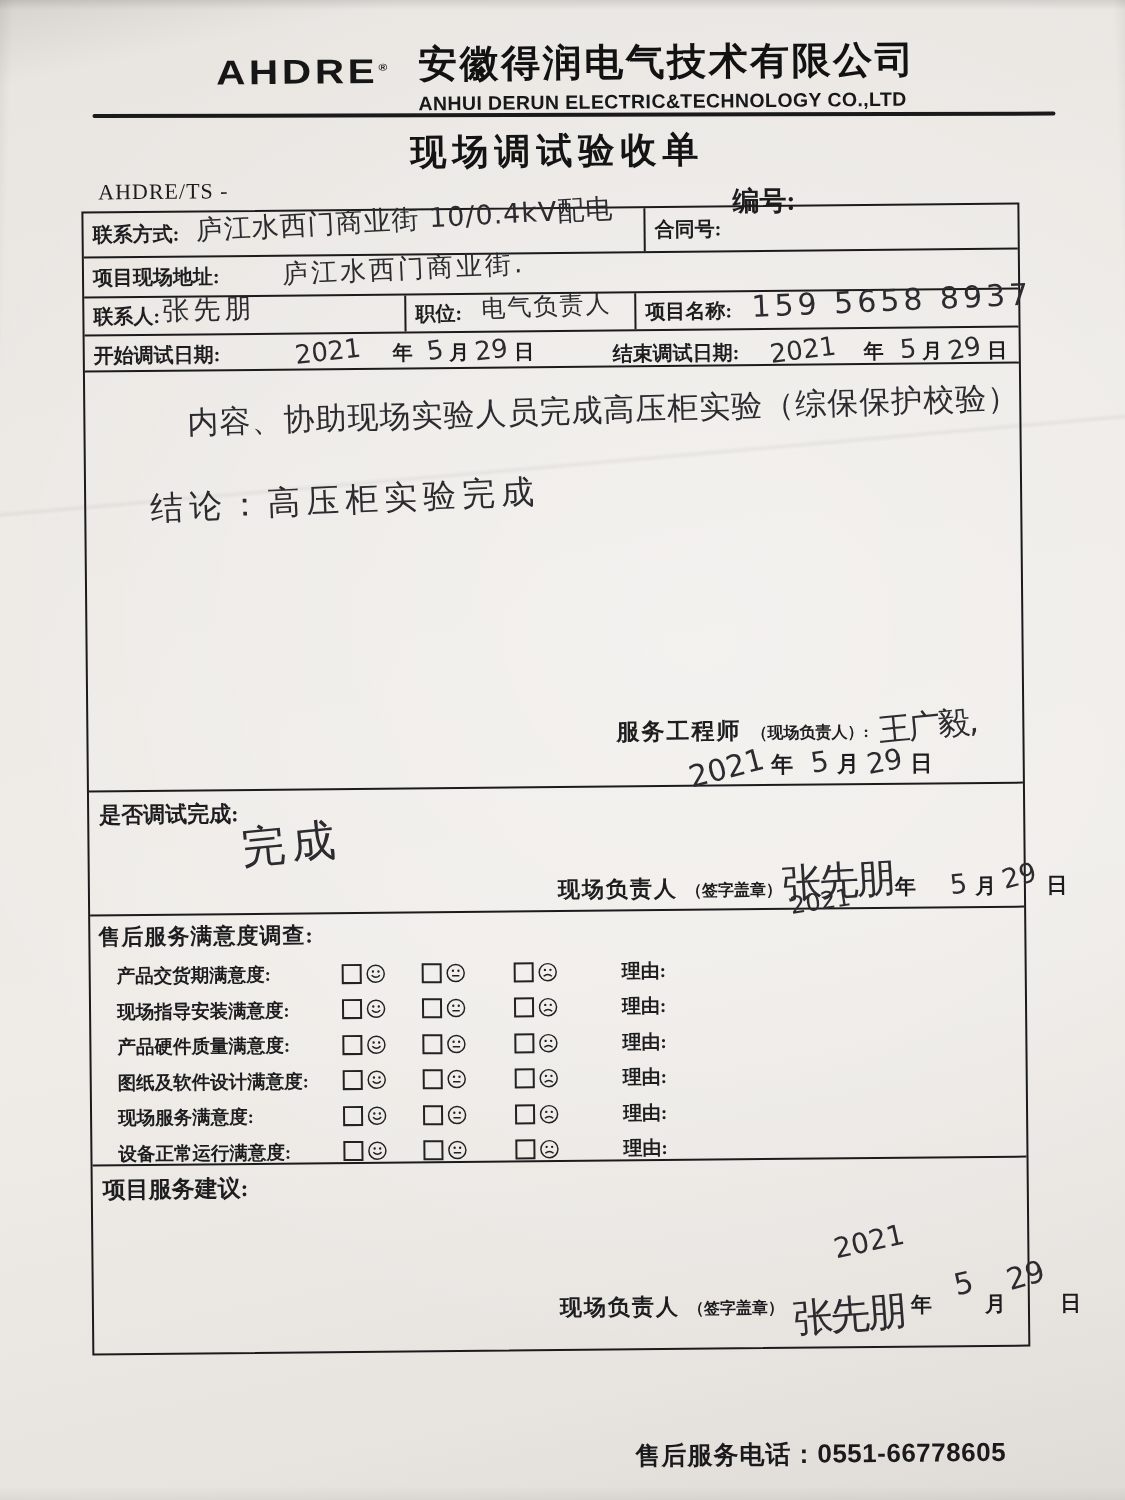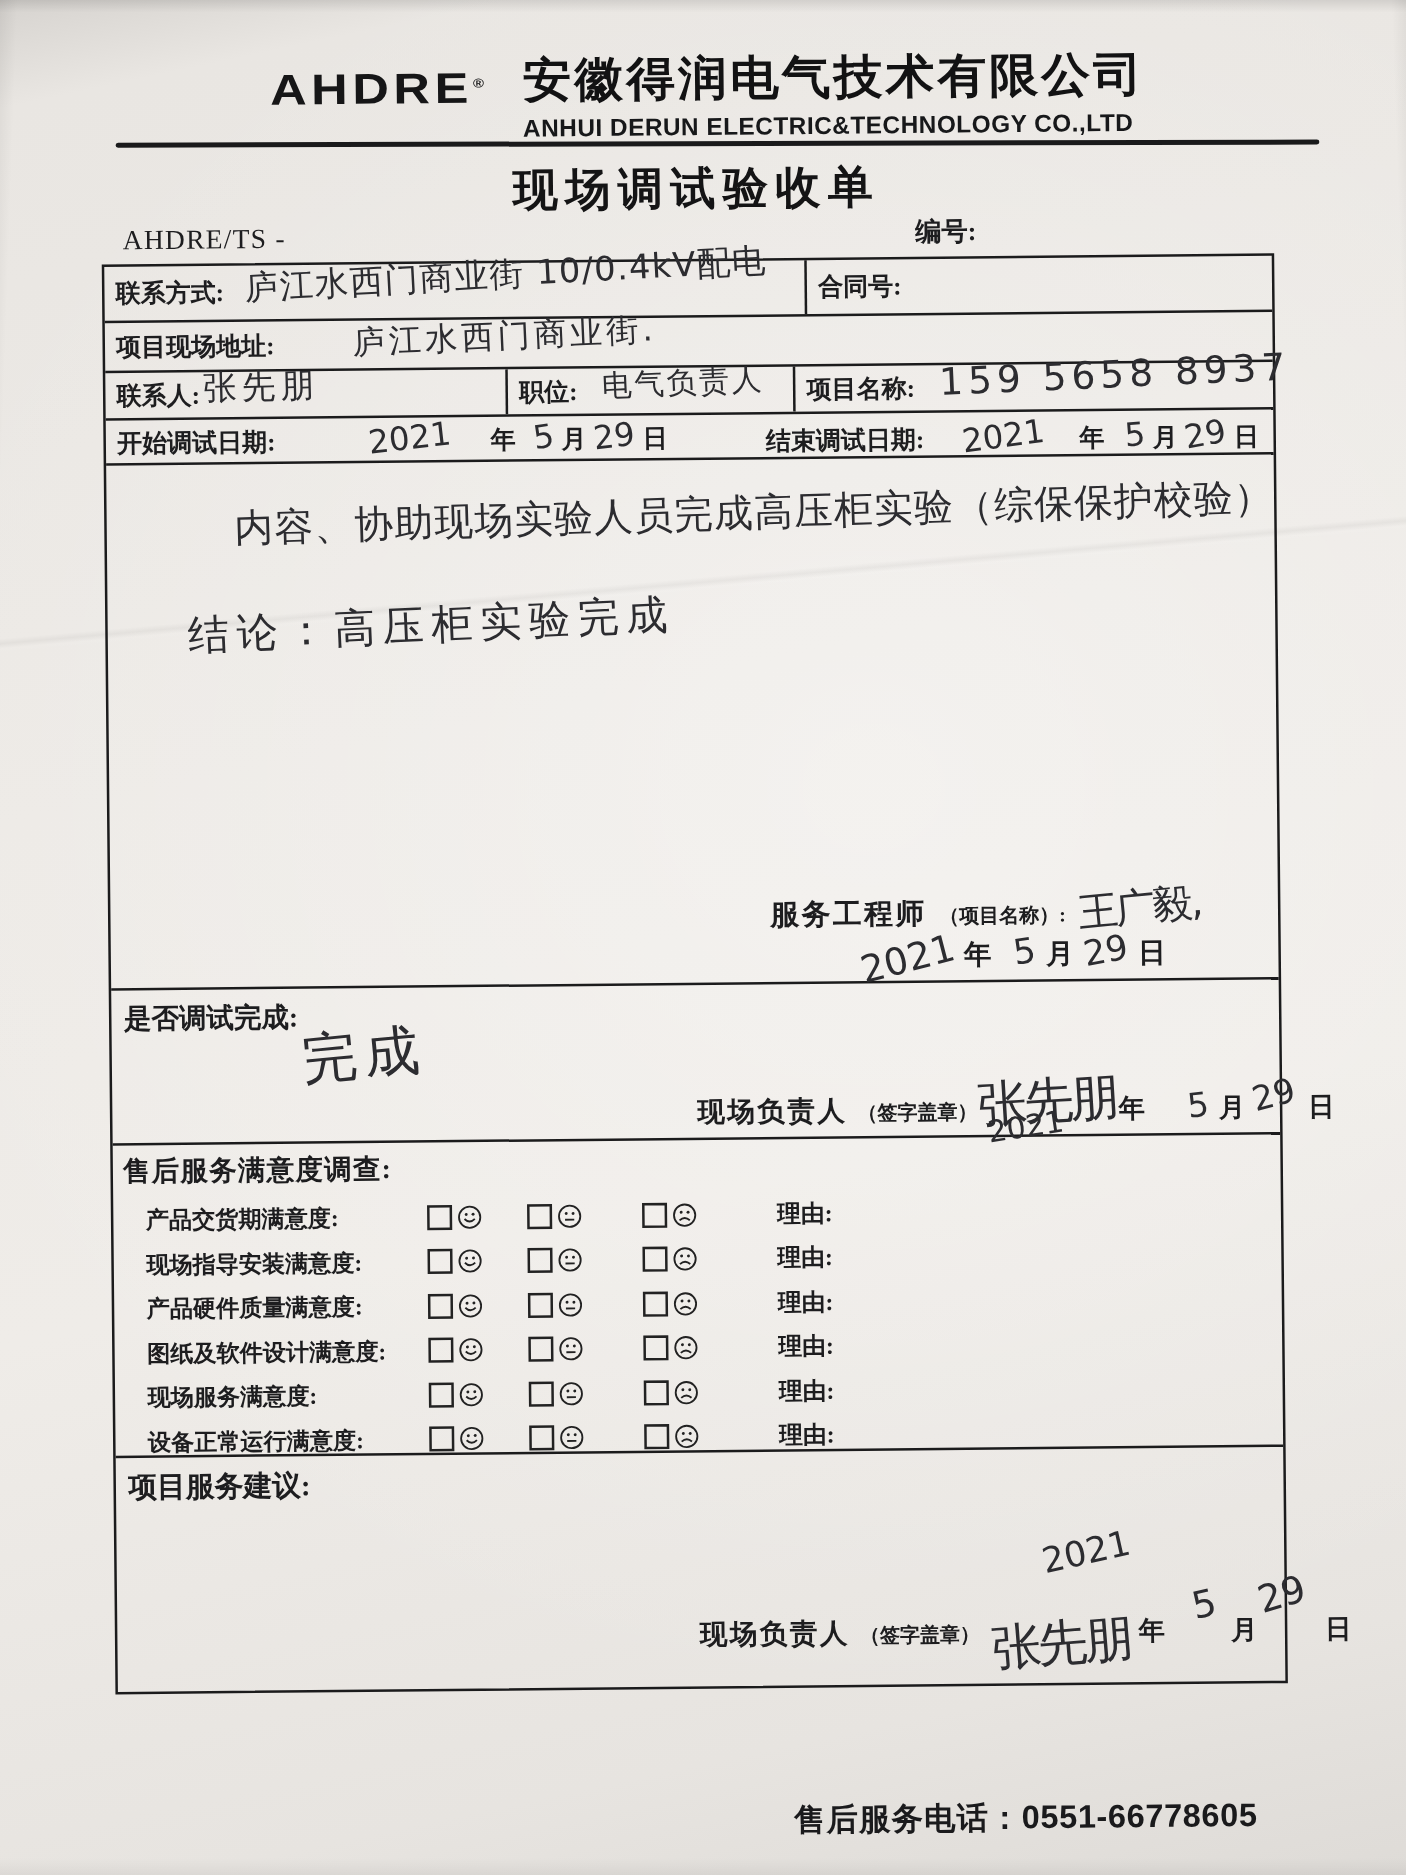--- a/index.html
+++ b/index.html
@@ -29,21 +29,21 @@
   .corp { display:flex; flex-direction:column; }
   .corp-cn { font-family:"Liberation Sans", sans-serif; font-weight:900; font-size:39px;
     letter-spacing:2.5px; color:#121213; transform:scaleY(0.96); white-space:nowrap; }
   .corp-en { font-family:"Liberation Sans", sans-serif; font-weight:bold; font-size:19.5px;
     letter-spacing:0.4px; color:#17181a; margin-top:1px; white-space:nowrap; }
   .rule { position:absolute; left:98px; top:113px; width:963px; height:4px; background:#1a1a1b;
     border-radius:2px; transform:rotate(0.4deg); }
   .doc-title { position:absolute; left:0; top:127px; width:100%; text-align:center;
     font-size:36px; font-weight:bold; letter-spacing:6px; color:#141415; }
   .form-code { position:absolute; left:103px; top:175px; font-size:22px; letter-spacing:1px; }
-  .serial { position:absolute; left:737px; top:173px; font-size:21px; font-weight:bold; }
+  .serial { position:absolute; left:737px; top:185px; font-size:27px; font-weight:bold; }
 
   
   .form-table { position:absolute; left:86px; top:207px; width:934px; border:2.5px solid #1b1b1c; }
   .trow { position:relative; display:flex; border-bottom:2.5px solid #1b1b1c; box-sizing:border-box; }
   .trow:last-child { border-bottom:none; }
   .tcell { position:relative; box-sizing:border-box; padding:0 0 0 9px; display:flex; align-items:center; }
   .vline { border-right:2.5px solid #1b1b1c; }
   .lab { font-weight:bold; font-size:20px; white-space:nowrap; }
   .lab-sm { font-weight:bold; font-size:21px; white-space:nowrap; }
   .paren { font-size:16px; font-weight:bold; white-space:nowrap; }
@@ -140,21 +140,21 @@
             <span class="lab">日</span>
           </div>
         </div>
       </div>
 
       <div class="trow" style="height:420px; display:block;">
         <div class="hw" style="position:absolute; left:102px; top:22px; font-size:31px; letter-spacing:1px; transform:rotate(-1.2deg);">内容、协助现场实验人员完成高压柜实验（综保保护校验）</div>
         <div class="hw" style="position:absolute; left:64px; top:108px; font-size:33px; letter-spacing:6px; transform:rotate(-2deg);">结论：高压柜实验完成</div>
         <div style="position:absolute; left:528px; top:340px; display:flex; align-items:baseline; gap:10px;">
           <span class="lab-sm" style="font-size:23px; letter-spacing:2px;">服务工程师</span>
-          <span class="paren">（项目名称）:</span>
+          <span class="paren">（现场负责人）:</span>
           <span class="hw" style="font-size:32px; transform:rotate(-5deg); letter-spacing:-2px;">王广毅,</span>
         </div>
         <div style="position:absolute; left:598px; top:378px; display:flex; align-items:baseline; gap:8px;">
           <span class="hw" style="font-size:30px; transform:rotate(-14deg) translateY(6px);">2021</span>
           <span class="lab-sm" style="font-size:22px;">年</span>
           <span class="hw" style="font-size:28px; margin-left:10px; transform:rotate(-8deg);">5</span>
           <span class="lab-sm" style="font-size:22px;">月</span>
           <span class="hw" style="font-size:28px; transform:rotate(-10deg);">29</span>
           <span class="lab-sm" style="font-size:22px;">日</span>
         </div>

